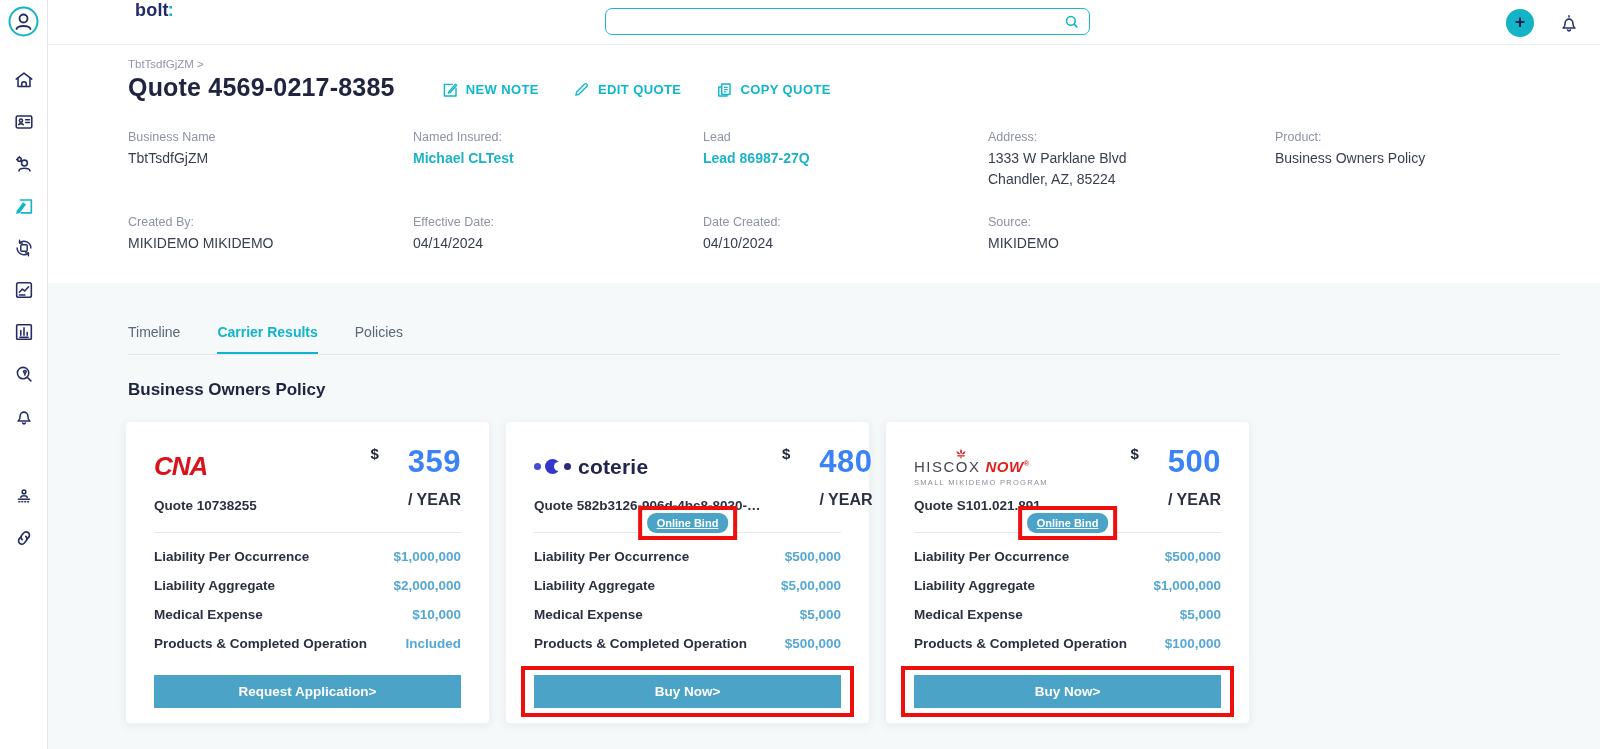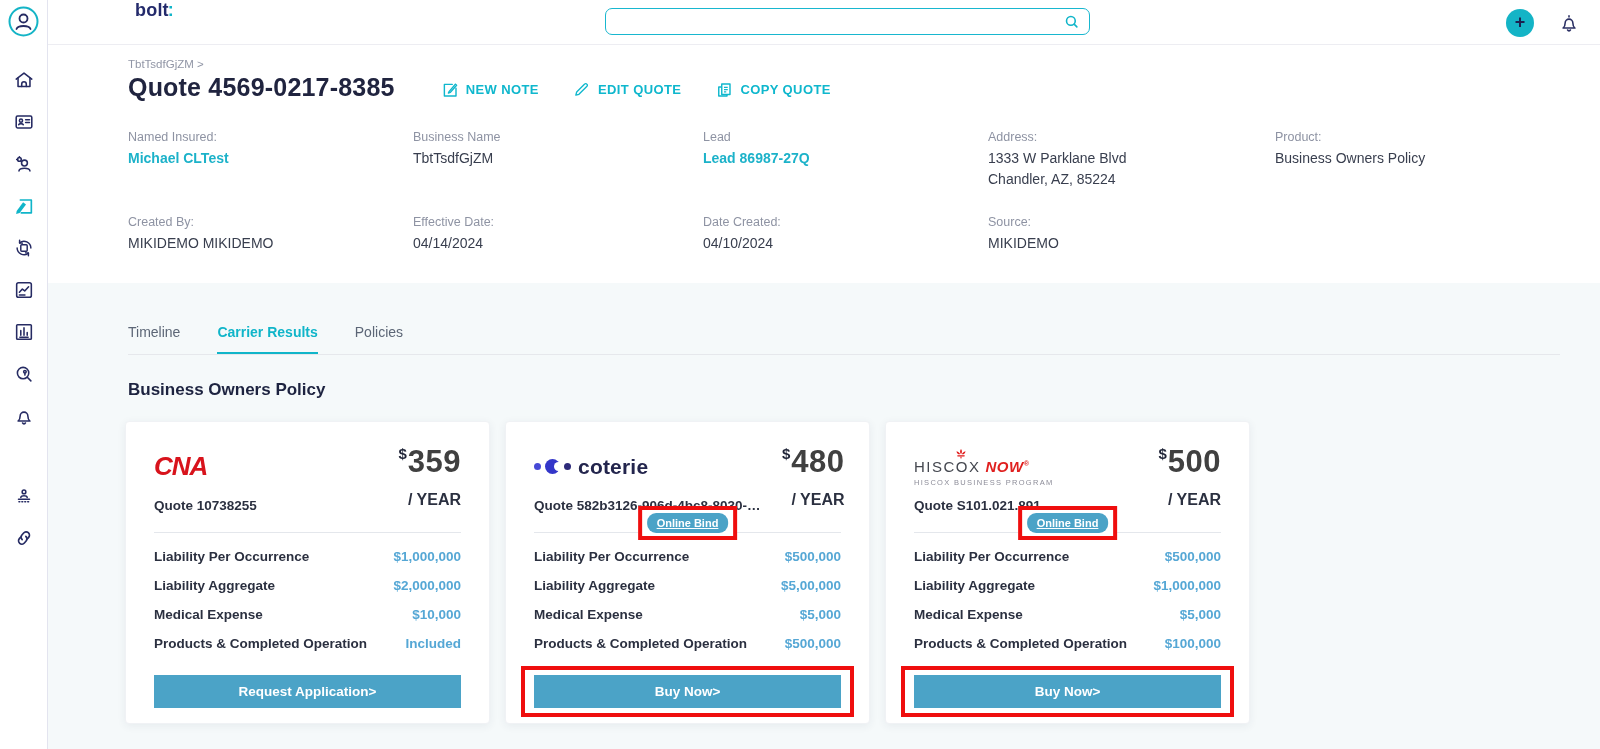--- a/index.html
+++ b/index.html
@@ -76,21 +76,21 @@
   .hiscox-fleur { margin-left:40px; height:11px; }
   .hiscox-row { display:flex; align-items:baseline; gap:5px; margin-top:1px; }
   .hiscox-word { font-size:15px; color:#44474f; letter-spacing:1.5px; font-weight:500; }
   .hiscox-now { font-size:15px; color:#e0201f; font-weight:800; font-style:italic; letter-spacing:.5px; }
   .hiscox-reg { font-size:7px; color:#e0201f; vertical-align:super; }
   .hiscox-sub { font-size:7.5px; color:#8d8d99; letter-spacing:1.3px; margin-top:3px; }
   .quote-line { font-size:13.5px; font-weight:700; color:#2b3040; margin-top:8px; white-space:nowrap;
     overflow:hidden; text-overflow:ellipsis; max-width:230px; }
   .price { text-align:right; flex:0 0 auto; }
   .dollar { font-size:15px; font-weight:700; color:#1f2437; vertical-align:13px; margin-right:1px; }
-  .amount { font-size:31px; font-weight:700; color:#404040; letter-spacing:.5px; }
+  .amount { font-size:31px; font-weight:700; color:#3b82f6; letter-spacing:.5px;margin-left:28px; }
   .per { font-size:16px; font-weight:700; color:#2b3040; margin-top:11px; }
   .card-divider { border-top:1px solid #e4e7ec; margin:19px 0 15px; position:relative; }
   .bind-wrap { position:absolute; left:50%; top:-27px; transform:translateX(-50%);
     border:4px solid #ef0e0e; padding:3px 5px; background:#fff; }
   .bind-badge { display:block; background:#4ba3c7; color:#fff; font-size:11px; font-weight:700;
     padding:4px 10px; border-radius:9px; white-space:nowrap; cursor:default;text-decoration:underline; }
   .crow { display:flex; justify-content:space-between; margin-bottom:11px; line-height:18px; }
   .crow .cl { font-size:13.5px; font-weight:700; color:#2b3040; }
   .crow .cv { font-size:13.5px; font-weight:700; color:#55a7d5; }
   .btn { display:block; width:100%; background:#4ba3c7; color:#fff; font-weight:700;
@@ -252,26 +252,26 @@
                   <path d="M12 8.5h5M12 11.5h5M12 14.5h3"></path>
               </svg>
             </span>
             <span>COPY QUOTE</span>
           </span>
         </div>
       </div>
 
       <div class="fgrid">
         <div class="fld">
+          <div class="lab">Business Name</div>
+          <div class="val">TbtTsdfGjZM</div>
+        </div>
+        <div class="fld">
           <div class="lab">Named Insured:</div>
           <div class="val link">Michael CLTest</div>
-        </div>
-        <div class="fld">
-          <div class="lab">Business Name</div>
-          <div class="val">TbtTsdfGjZM</div>
         </div>
         <div class="fld">
           <div class="lab">Lead</div>
           <div class="val link">Lead 86987-27Q</div>
         </div>
         <div class="fld">
           <div class="lab">Address:</div>
           <div class="val">1333 W Parklane Blvd</div>
           <div class="val" style="margin-top:2px">Chandler, AZ, 85224</div>
         </div>
@@ -400,21 +400,21 @@
                     <path d="M2.5 2.2 C4.5 2.8 5.5 3.8 6.2 5.3 C4 5.6 2.8 4.3 2.5 2.2 Z"></path>
                     <path d="M11.5 2.2 C9.5 2.8 8.5 3.8 7.8 5.3 C10 5.6 11.2 4.3 11.5 2.2 Z"></path>
                     <rect x="3.2" y="6.2" width="7.6" height="1.2" rx="0.6"></rect>
                     <path d="M6.2 7.8 h1.6 l-.8 2.4 z"></path>
                   </svg>
                 </div>
                 <div class="hiscox-row">
                   <span class="hiscox-word">HISCOX</span>
                   <span class="hiscox-now"><span>NOW</span><span class="hiscox-reg">®</span></span>
                 </div>
-                <div class="hiscox-sub">HISCOX BUSINESS PROGRAM</div>
+                <div class="hiscox-sub">SMALL MIKIDEMO PROGRAM</div>
               </div>
               <div class="quote-line">Quote S101.021.891</div>
             </div>
             <div class="price">
               <div><span class="dollar">$</span><span class="amount">500</span></div>
               <div class="per">/ YEAR</div>
             </div>
           </div>
           <div class="card-divider">
             <span class="bind-wrap">

